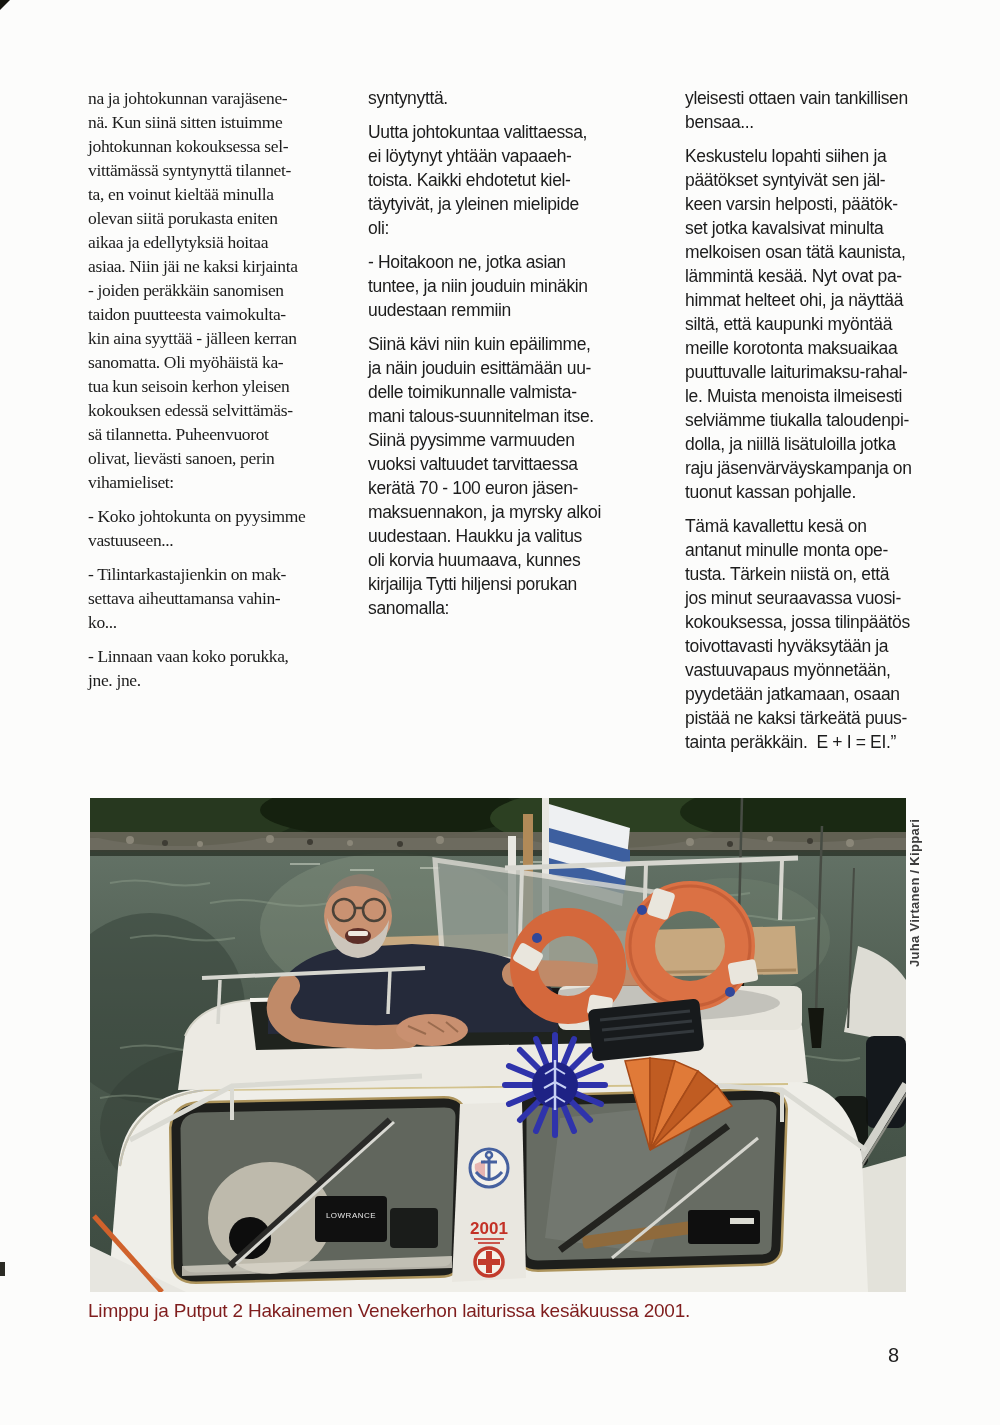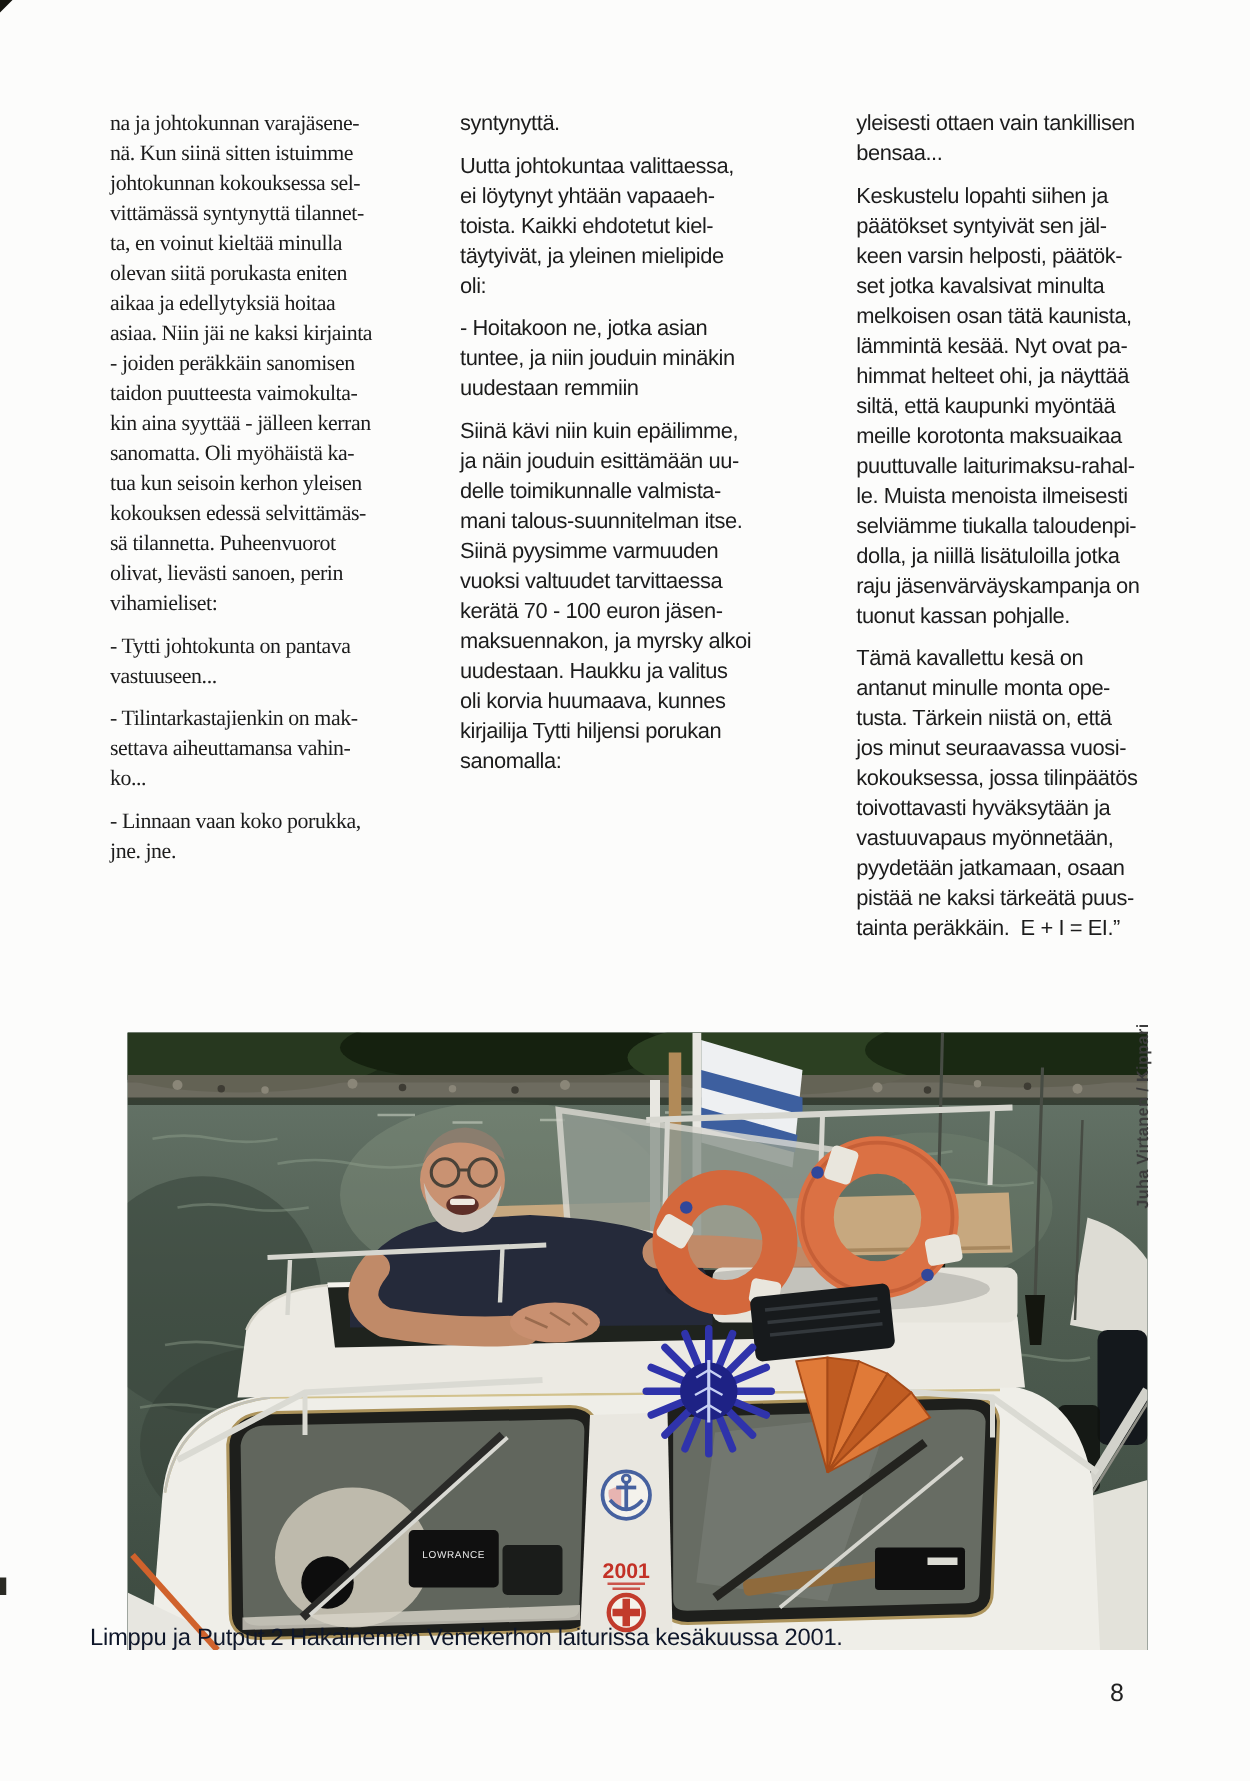--- a/index.html
+++ b/index.html
@@ -13,32 +13,32 @@
     position:absolute;top:86px;width:276px;
     font-size:17.5px;line-height:24px;letter-spacing:-0.35px;
     color:#1c1c1c;
   }
   .para{white-space:pre;margin:0 0 10px 0;}
   .para:last-child{margin-bottom:0;}
   #col1{left:88px;font-family:Liberation Serif, serif;}
   #col2{left:368px;}
   #col3{left:685px;}
   .photo{
-    position:absolute;left:102px;top:798px;width:816px;height:494px;
-    background:#46544a;overflow:hidden;margin-top:28px;
+    position:absolute;left:90px;top:798px;width:816px;height:494px;
+    background:#46544a;overflow:hidden;
   }
   .credit{
     position:absolute;left:904px;top:795px;height:172px;width:20px;
     writing-mode:vertical-rl;transform:rotate(180deg);
     font-size:13px;font-weight:bold;color:#3c3c3c;letter-spacing:0.3px;
     display:flex;align-items:center;
   }
   .caption{
-    position:absolute;left:72px;top:1300px;width:700px;
-    font-size:19px;letter-spacing:-0.2px;color:#0f172a;
+    position:absolute;left:88px;top:1300px;width:700px;
+    font-size:19px;letter-spacing:-0.2px;color:#7f1d1d;
   }
   .pagenum{
     position:absolute;left:888px;top:1344px;
     font-size:20px;color:#222;
   }
   .speck-tl{position:absolute;left:0;top:0;width:0;height:0;
     border-top:10px solid #15150f;border-right:10px solid transparent;}
   .speck-l{position:absolute;left:0;top:1262px;width:5px;height:14px;background:#2a2a24;}
 </style>
 </head>
@@ -58,21 +58,21 @@
 asiaa. Niin jäi ne kaksi kirjainta
 - joiden peräkkäin sanomisen
 taidon puutteesta vaimokulta-
 kin aina syyttää - jälleen kerran
 sanomatta. Oli myöhäistä ka-
 tua kun seisoin kerhon yleisen
 kokouksen edessä selvittämäs-
 sä tilannetta. Puheenvuorot
 olivat, lievästi sanoen, perin
 vihamieliset:</p>
-    <p class="para">- Tytti johtokunta on pantava
+    <p class="para">- Koko johtokunta on pyysimme
 vastuuseen...</p>
     <p class="para">- Tilintarkastajienkin on mak-
 settava aiheuttamansa vahin-
 ko...</p>
     <p class="para">- Linnaan vaan koko porukka,
 jne. jne.</p>
   </div>
 <div id="col2" class="col">
     <p class="para">syntynyttä.</p>
     <p class="para">Uutta johtokuntaa valittaessa,

